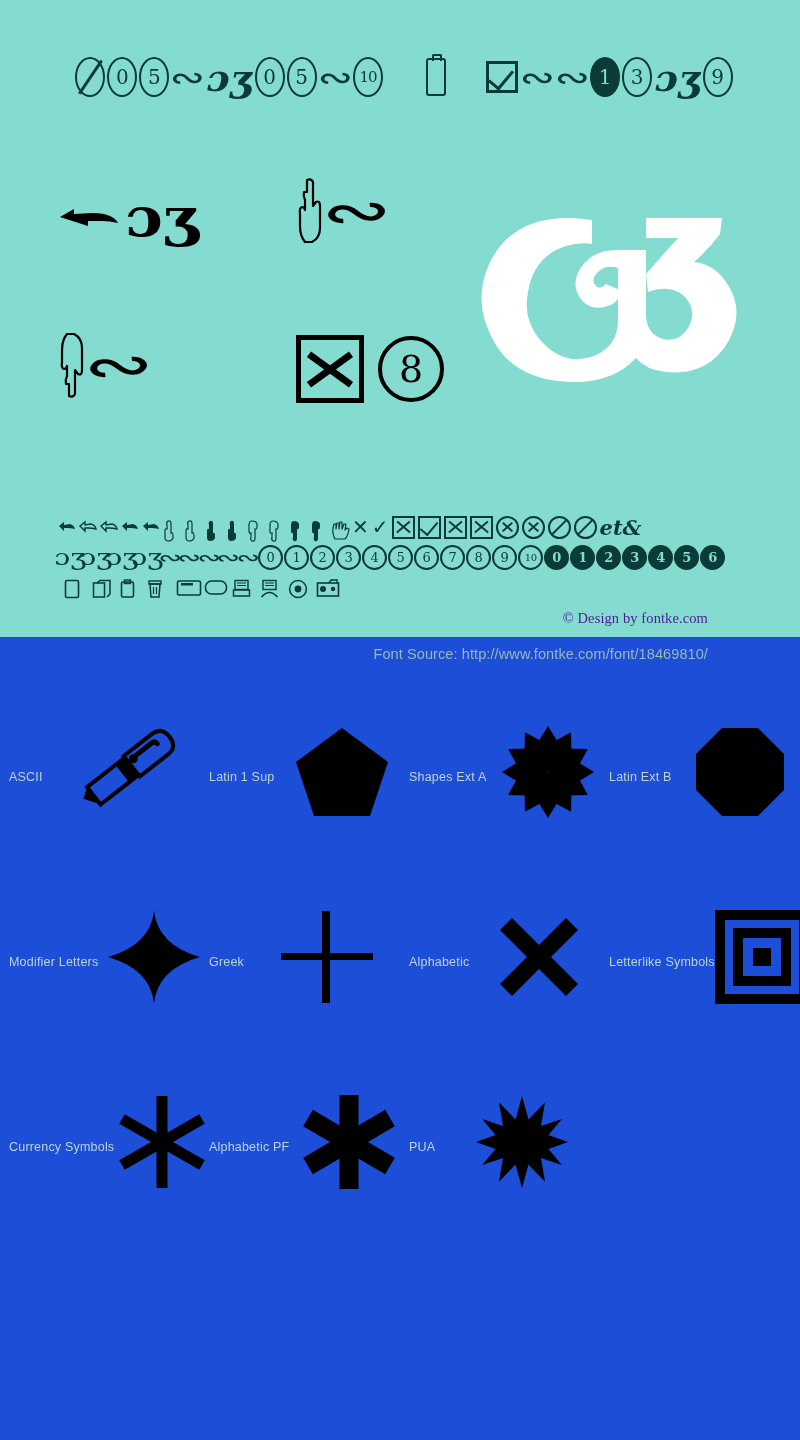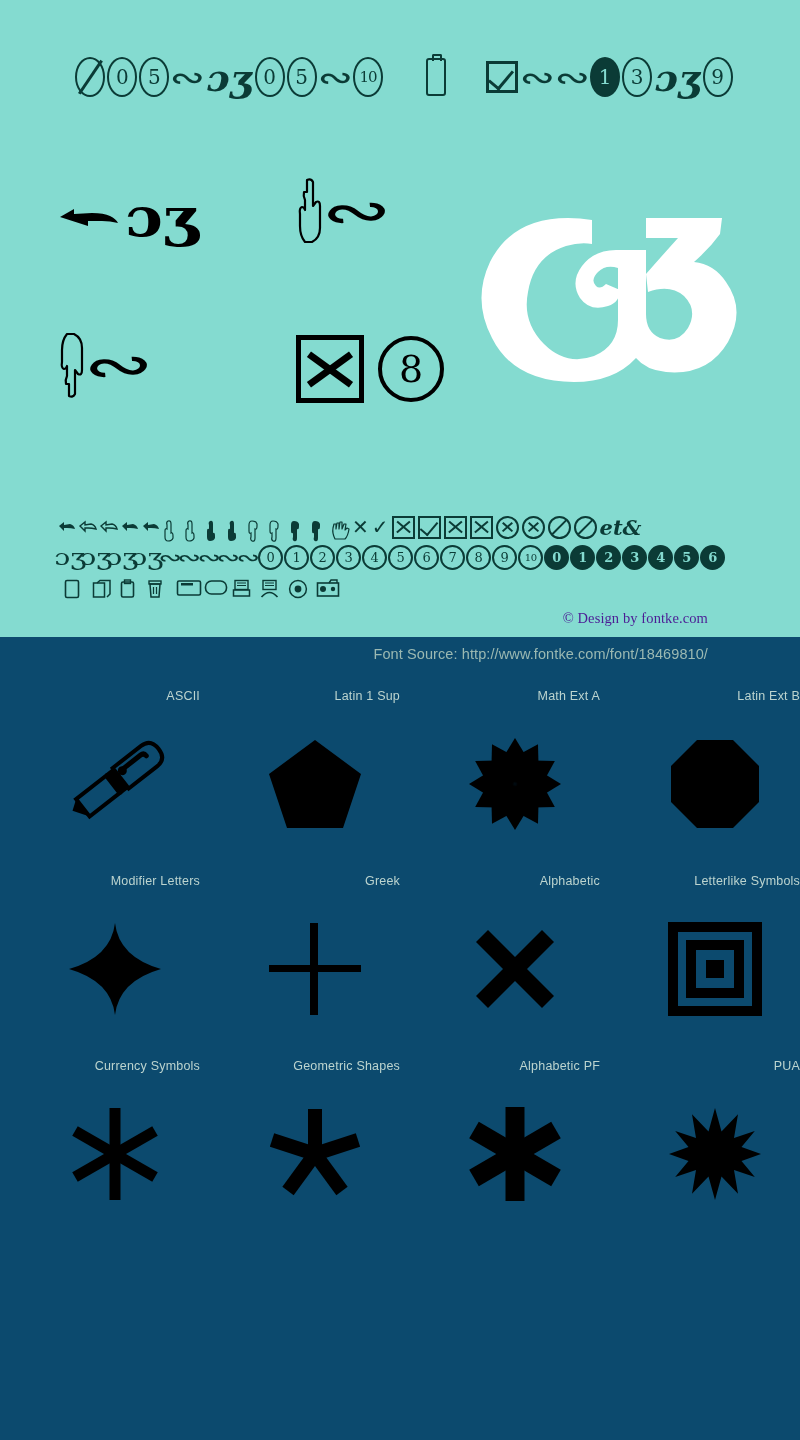--- a/index.html
+++ b/index.html
@@ -341,21 +341,21 @@
     white-space: nowrap;
   }
 
   
   .dark-panel {
     position: absolute;
     left: 0;
     top: 637px;
     width: 800px;
     height: 803px;
-    background: #0c4a6e;
+    background: #1d4ed8;
   }
   .source-line {
     position: absolute;
     top: 9px;
     right: 92px;
     font-family: "Liberation Sans", sans-serif;
     font-size: 14.5px;
     color: #9bb9b2;
     letter-spacing: 0.1px;
     white-space: nowrap;
@@ -367,22 +367,22 @@
     left: 0;
     width: 800px;
     display: grid;
     grid-template-columns: repeat(4, 200px);
     row-gap: 0;
   }
   .cat-cell {
     width: 200px;
     height: 185px;
     display: flex;
-    flex-direction: column;
-    align-items: flex-end;
+    align-items: center;
+    padding-left: 9px;
   }
   .cat-label {
     font-family: "Liberation Sans", sans-serif;
     font-size: 12.5px;
     color: #bcd4cf;
     letter-spacing: 0.2px;
     margin-top: 10px;
     margin-bottom: 0;
     text-align: center;
     white-space: nowrap;
@@ -751,21 +751,21 @@
       <div class="cat-cell">
         <div class="cat-label">Latin 1 Sup</div>
         <div class="cat-art">
           <svg width="96" height="92" viewBox="0 0 96 92">
             <polygon points="48,2 94,36 76,90 20,90 2,36" fill="#000"></polygon>
           </svg>
         </div>
       </div>
 
       <div class="cat-cell">
-        <div class="cat-label">Math Ext A</div>
+        <div class="cat-label">Shapes Ext A</div>
         <div class="cat-art">
           <svg width="96" height="96" viewBox="-48 -48 96 96">
             <g fill="#000">
               <g>
                   <polygon points="0,0 -11,-28 0,-46 11,-28"></polygon>
                 </g>
               <g transform="rotate(30)">
                   <polygon points="0,0 -11,-28 0,-46 11,-28"></polygon>
                 </g>
               <g transform="rotate(60)">
@@ -861,34 +861,20 @@
             <g stroke="#000" stroke-width="11" stroke-linecap="butt">
               <line x1="0" y1="-46" x2="0" y2="46"></line>
               <line x1="-40" y1="-23" x2="40" y2="23"></line>
               <line x1="-40" y1="23" x2="40" y2="-23"></line>
             </g>
           </svg>
         </div>
       </div>
 
 
-      <div class="cat-cell">
-        <div class="cat-label">Geometric Shapes</div>
-        <div class="cat-art">
-          <svg width="90" height="96" viewBox="-45 -48 90 96">
-            <g stroke="#000" stroke-width="14" stroke-linecap="butt">
-              <line x1="0" y1="0" x2="0" y2="-45"></line>
-              <line x1="0" y1="0" x2="43" y2="-14"></line>
-              <line x1="0" y1="0" x2="27" y2="37"></line>
-              <line x1="0" y1="0" x2="-27" y2="37"></line>
-              <line x1="0" y1="0" x2="-43" y2="-14"></line>
-            </g>
-          </svg>
-        </div>
-      </div>
 
       <div class="cat-cell">
         <div class="cat-label">Alphabetic PF</div>
         <div class="cat-art">
           <svg width="94" height="100" viewBox="-47 -50 94 100">
             <g stroke="#000" stroke-width="19" stroke-linecap="butt">
               <line x1="0" y1="-47" x2="0" y2="47"></line>
               <line x1="-41" y1="-24" x2="41" y2="24"></line>
               <line x1="-41" y1="24" x2="41" y2="-24"></line>
             </g>

